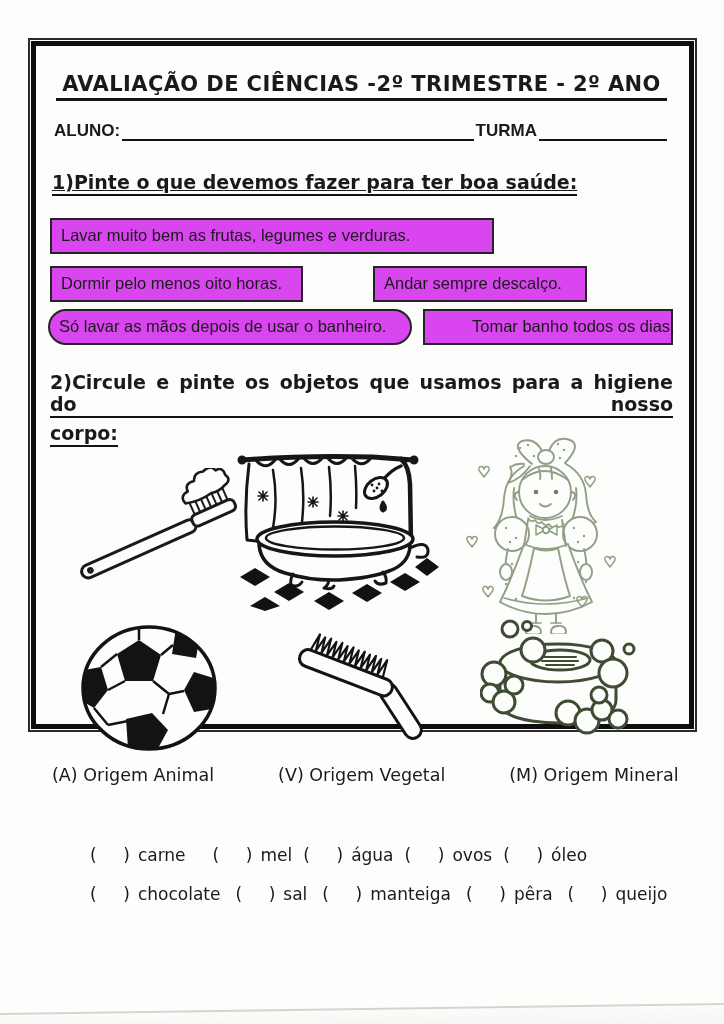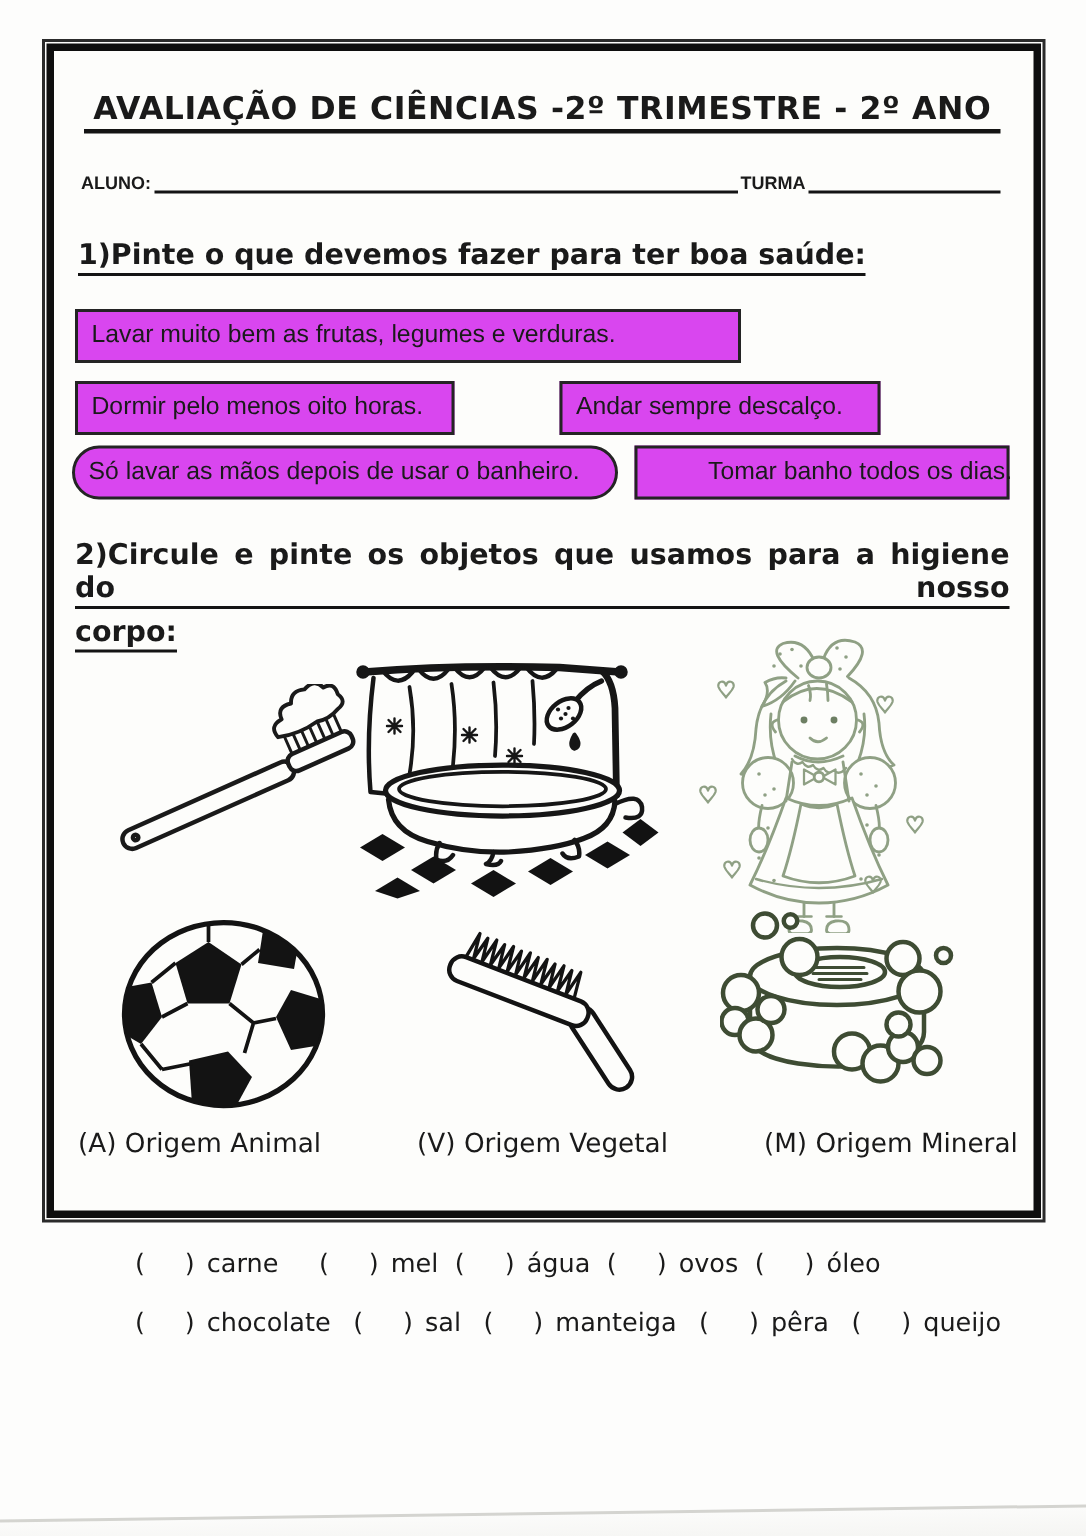--- a/index.html
+++ b/index.html
@@ -7,21 +7,21 @@
   body {
     background:#ffffff;
     font-family:"DejaVu Sans", sans-serif;
     color:#1a1a1a;
     position:relative;
     overflow:hidden;
   }
   .sheet { position:absolute; inset:0; background:#fdfdfc; }
   
   .frame {
-    position:absolute; left:28px; top:26px; width:669px; height:789px;
+    position:absolute; left:28px; top:38px; width:669px; height:694px;
     border:2px solid #2b2b2b;
   }
   .frame-inner {
     position:absolute; inset:1px;
     border:5px solid #0e0e0e;
     background:#fdfdfb;
   }
   .content { padding:12px 16px 0 14px; height:100%; }
 
   
@@ -29,33 +29,33 @@
   .title {
     display:inline-block;
     font-size:21px; font-weight:bold; letter-spacing:.4px;
     border-bottom:3px solid #141414; padding:0 6px 2px 6px;
     white-space:nowrap;
   }
   .student-row {
     display:flex; align-items:flex-end;
     margin:20px 6px 0 4px;
     font-family:"Liberation Sans", sans-serif;
-    font-size:12px; font-weight:bold;
+    font-size:17px; font-weight:bold;
   }
   .blank-line { border-bottom:2px solid #141414; height:20px; }
   .line-student { flex:1; margin:0 2px; }
   .line-class  { width:128px; margin-left:2px; }
 
   
   .q-heading {
     font-size:19px; font-weight:bold;
   }
   .u { border-bottom:2.5px solid #141414; padding-bottom:1px; }
   .pre { white-space:pre; }
-  .q1-heading { margin:30px 0 0 2px; }
+  .q1-heading { margin:30px 0 0 2px;text-decoration:underline; }
 
   
   .opt-box {
     border:2px solid #242424;
     background:#d946ef;
     font-family:"Liberation Sans", sans-serif;
     font-size:16.5px;
     padding:6px 9px 7px 9px;
     white-space:nowrap;
     width:max-content;

